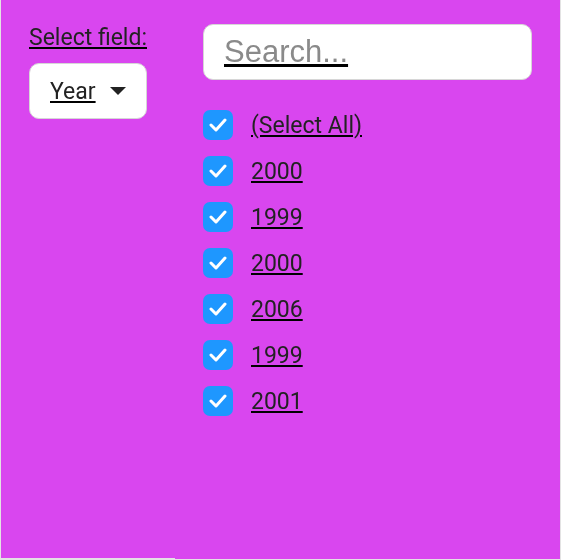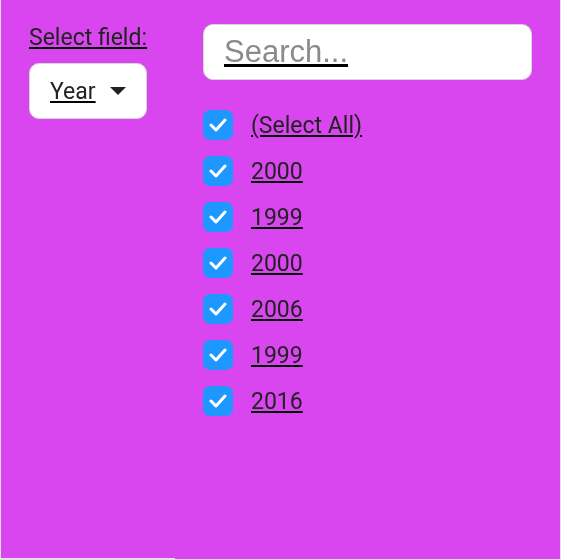--- a/index.html
+++ b/index.html
@@ -194,19 +194,19 @@
               </svg>
             </span>
             <span class="option-label">1999</span>
           </div>
           <div class="option-row">
             <span class="checkbox">
               <svg width="18" height="14" viewBox="0 0 18 14">
                 <path d="M2 7 L7 12 L16 2" stroke="#fff" stroke-width="3" fill="none" stroke-linecap="round" stroke-linejoin="round"></path>
               </svg>
             </span>
-            <span class="option-label">2016</span>
+            <span class="option-label">2001</span>
           </div>
         </div>
     </div>
   </div>
 
 </div>
 
 </body></html>

